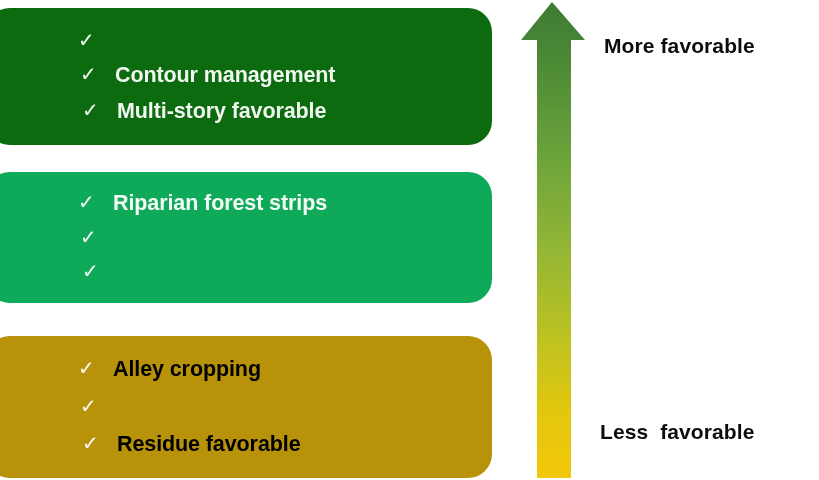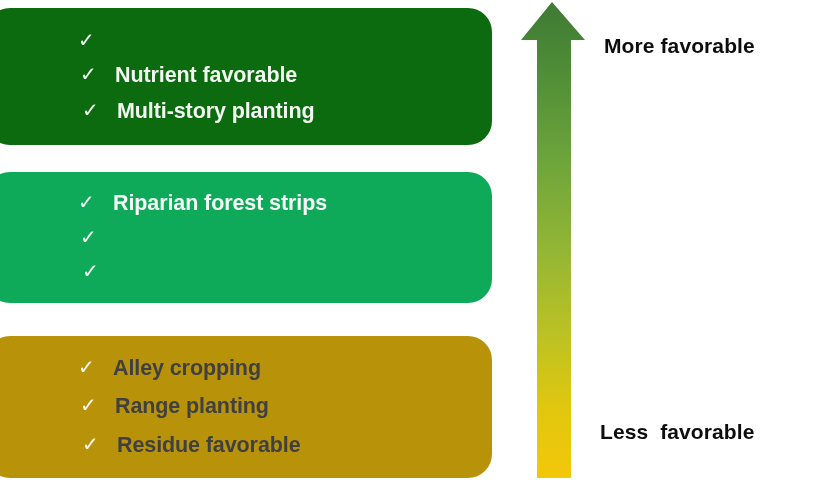--- a/index.html
+++ b/index.html
@@ -94,21 +94,21 @@
     padding-left: 15px;
   }
 
   
   .practice-item.indent-0 { margin-left: 0px; }
   .practice-item.indent-1 { margin-left: 2px; }
   .practice-item.indent-2 { margin-left: 4px; }
 
   .tier-1 .practice-label { color: #f2f7f2; }
   .tier-2 .practice-label { color: #f4fbf7; }
-  .tier-3 .practice-label { color: #404040; text-align: center; }
+  .tier-3 .practice-label { color: #000000; text-align: center; }
 
   
   #favorability-arrow {
     position: absolute;
     left: 515px;
     top: 0px;
     width: 76px;
     height: 480px;
   }
 
@@ -129,25 +129,25 @@
 
 <div id="diagram">
 
   <div class="group-box tier-1" id="group-0" style="background-color: rgb(11, 107, 14);">
     <ul class="practice-list">
       <li class="practice-item indent-0">
         <span class="check-icon">✓</span>
       </li>
       <li class="practice-item indent-1">
         <span class="check-icon">✓</span>
-        <span class="practice-label">Nutrient favorable</span>
+        <span class="practice-label">Contour management</span>
       </li>
       <li class="practice-item indent-2">
         <span class="check-icon">✓</span>
-        <span class="practice-label">Multi-story planting</span>
+        <span class="practice-label">Multi-story favorable</span>
       </li>
     </ul>
   </div>
 
   <div class="group-box tier-2" id="group-1" style="background-color: rgb(15, 170, 89);">
     <ul class="practice-list">
       <li class="practice-item indent-0">
         <span class="check-icon">✓</span>
         <span class="practice-label">Riparian forest strips</span>
       </li>
@@ -161,21 +161,20 @@
   </div>
 
   <div class="group-box tier-3" id="group-2" style="background-color: rgb(184, 147, 10);">
     <ul class="practice-list">
       <li class="practice-item indent-0">
         <span class="check-icon">✓</span>
         <span class="practice-label">Alley cropping</span>
       </li>
       <li class="practice-item indent-1">
         <span class="check-icon">✓</span>
-        <span class="practice-label">Range planting</span>
       </li>
       <li class="practice-item indent-2">
         <span class="check-icon">✓</span>
         <span class="practice-label">Residue favorable</span>
       </li>
     </ul>
   </div>
 
   <svg id="favorability-arrow" viewBox="0 0 76 480" preserveAspectRatio="none">
     <defs>

